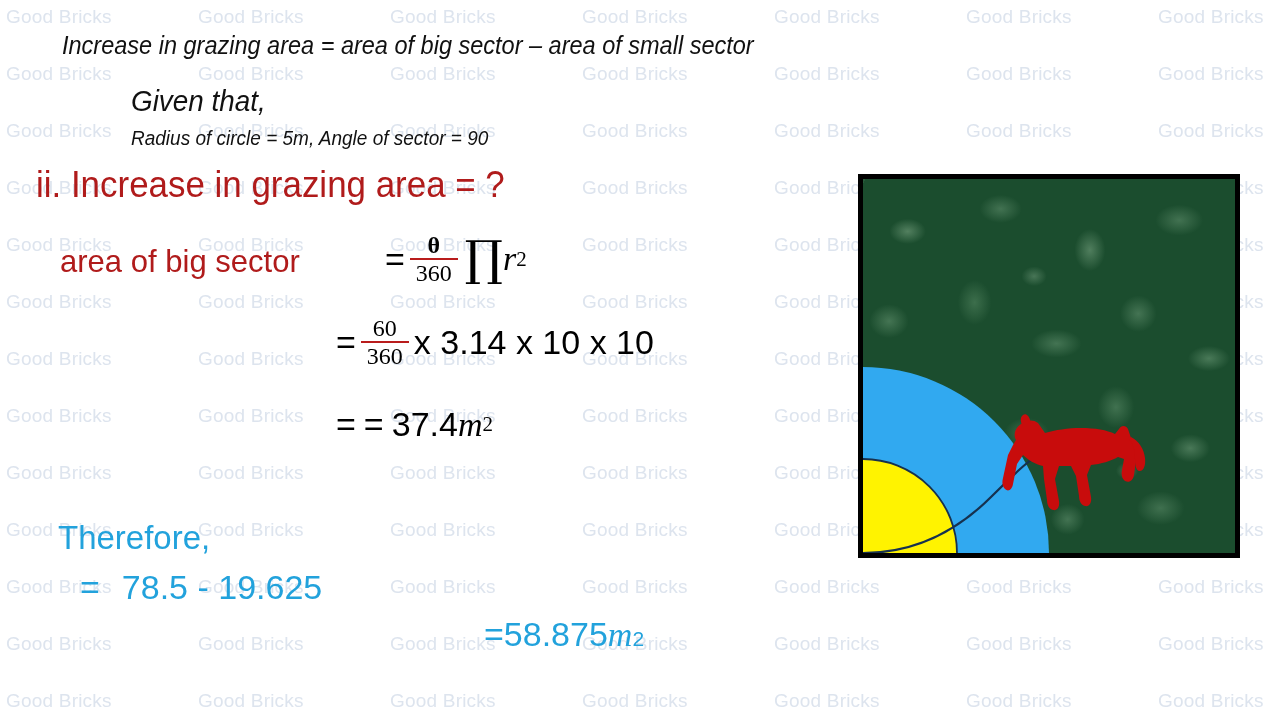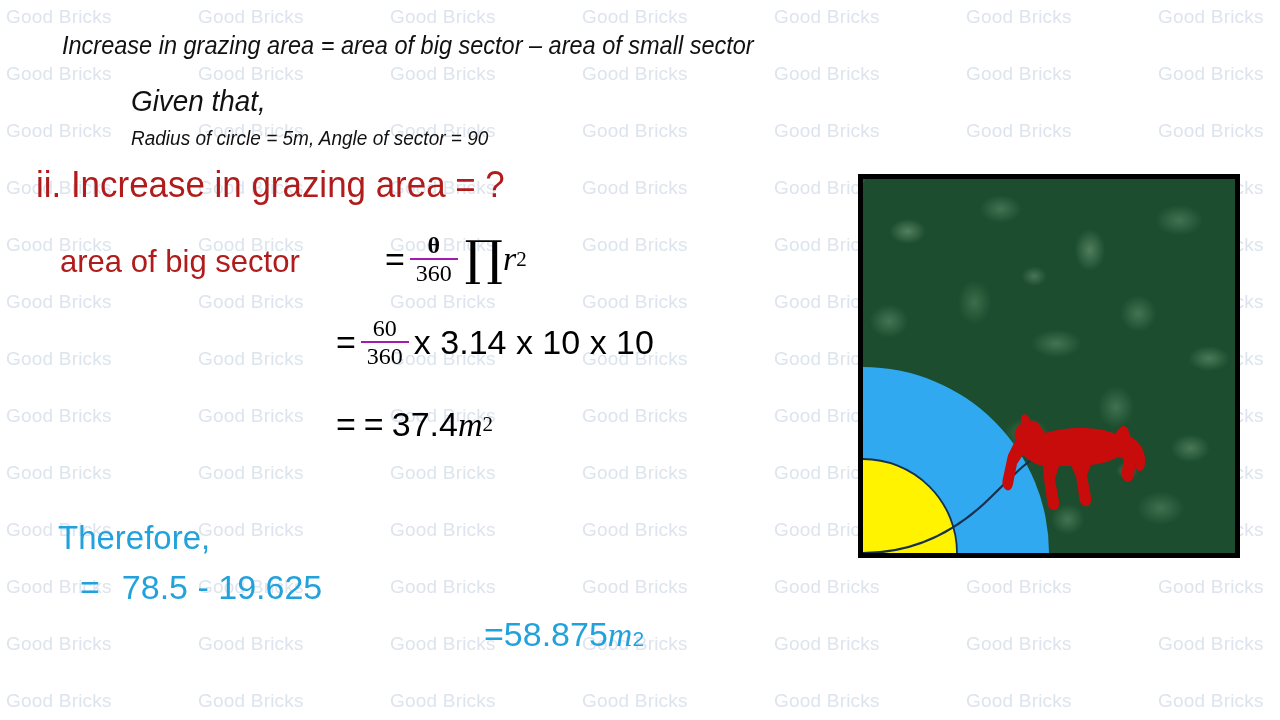--- a/index.html
+++ b/index.html
@@ -119,21 +119,21 @@
     margin: 0 5px;
     line-height: 1.0;
   }
   .frac .num {
     padding: 0 6px 1px 6px;
     font-size: 24px;
   }
   .frac .den {
     padding: 1px 6px 0 6px;
     font-size: 24px;
-    border-top: 2px solid #a21caf;
+    border-top: 2px solid #b91c1c;
   }
   .frac.wide .num, .frac.wide .den { font-size: 25px; }
   .theta {
     font-family: "Liberation Serif", serif;
     font-weight: bold;
     font-size: 23px;
   }
   .prod {
     font-size: 48px;
     line-height: 0.7;

